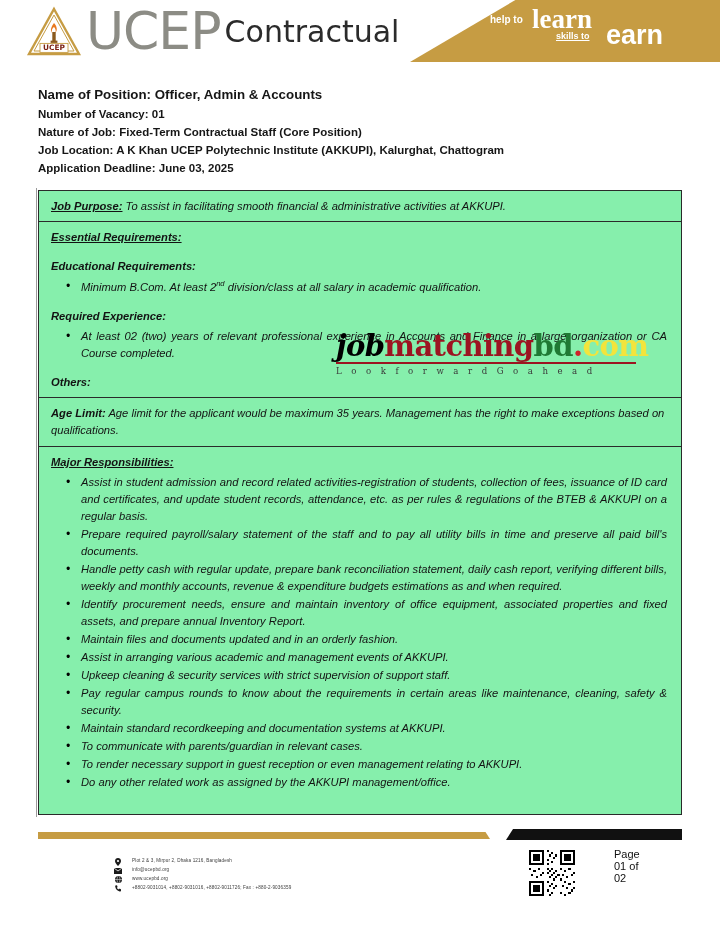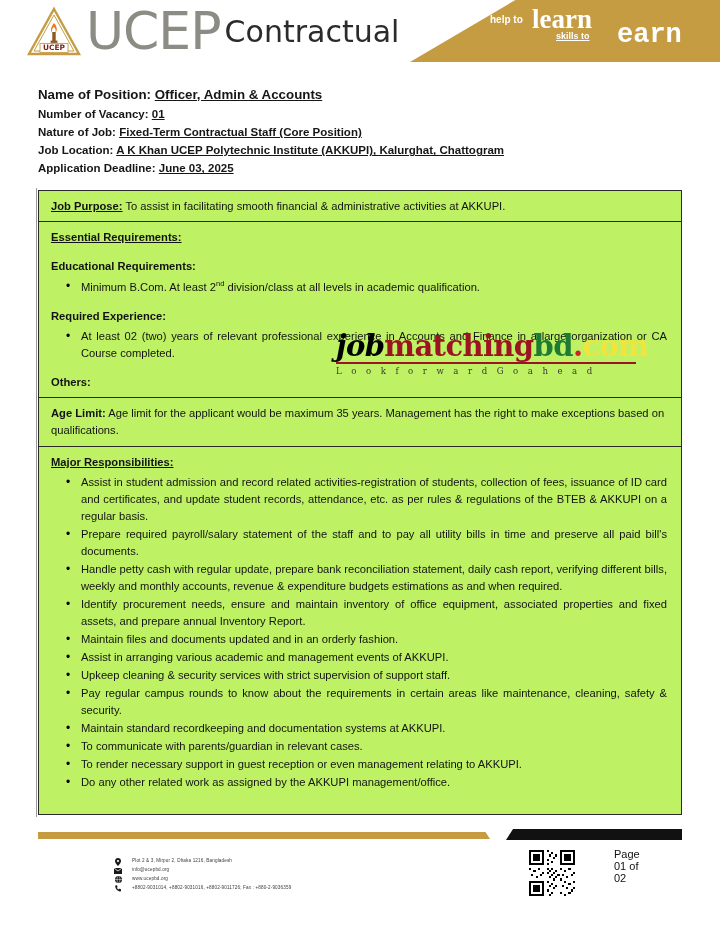--- a/index.html
+++ b/index.html
@@ -62,25 +62,25 @@
     font-family: "Liberation Serif", serif;
   }
   .bt-skillsto {
     left: 82px;
     top: 26px;
     font-size: 9px;
     font-weight: bold;
     text-decoration: underline;
   }
   .bt-earn {
-    left: 143px;
+    left: 132px;
     top: 16px;
     font-size: 27px;
     font-weight: bold;
-    font-family: Liberation Mono, monospace;
+    font-family: Liberation Sans, sans-serif;
   }
 
   .logo-wrap {
     position: absolute;
     left: 26px;
     top: 6px;
     display: flex;
     align-items: center;
   }
   .logo-mark {
@@ -110,28 +110,29 @@
     margin: 6px 0 0 38px;
     font-size: 11.5px;
     line-height: 1.58;
     font-weight: bold;
     color: #161616;
   }
   .position-block .title-line {
     font-size: 13.3px;
   }
   .position-block .lbl { font-weight: bold; }
-  .position-block .val { font-weight: bold; text-decoration: underline; }
+  .position-block .val { font-weight: bold; }
 
   
   .main-table {
     margin: 12px 38px 0 38px;
     border: 1px solid #2a2a2a;
     position: relative;
-    background: #bef264;
+    background: #86efac;
+    font-style: italic;
   }
   .main-table::before {
     content: "";
     position: absolute;
     left: -3px;
     top: -3px;
     bottom: -3px;
     width: 1px;
     background: #9a9a9a;
   }
@@ -340,21 +341,21 @@
 
     <div class="row-cell rule">
       <span class="uline-head">Job Purpose:</span><span> To assist in facilitating smooth financial &amp; administrative activities at AKKUPI.</span>
     </div>
 
     <div class="row-cell rule">
       <div class="uline-head">Essential Requirements:</div>
 
       <div class="sub-head" style="margin-top:12px">Educational Requirements:</div>
       <ul class="bullets">
-        <li><span>Minimum B.Com. At least 2</span><sup>nd</sup><span> division/class at all levels in academic qualification.</span></li>
+        <li><span>Minimum B.Com. At least 2</span><sup>nd</sup><span> division/class at all salary in academic qualification.</span></li>
       </ul>
 
       <div class="sub-head" style="margin-top:12px">Required Experience:</div>
       <ul class="bullets">
         <li>At least 02 (two) years of relevant professional experience in Accounts and Finance in a large organization or CA Course completed.</li>
       </ul>
 
       <div class="sub-head" style="margin-top:12px">Others:</div>
     </div>
 

